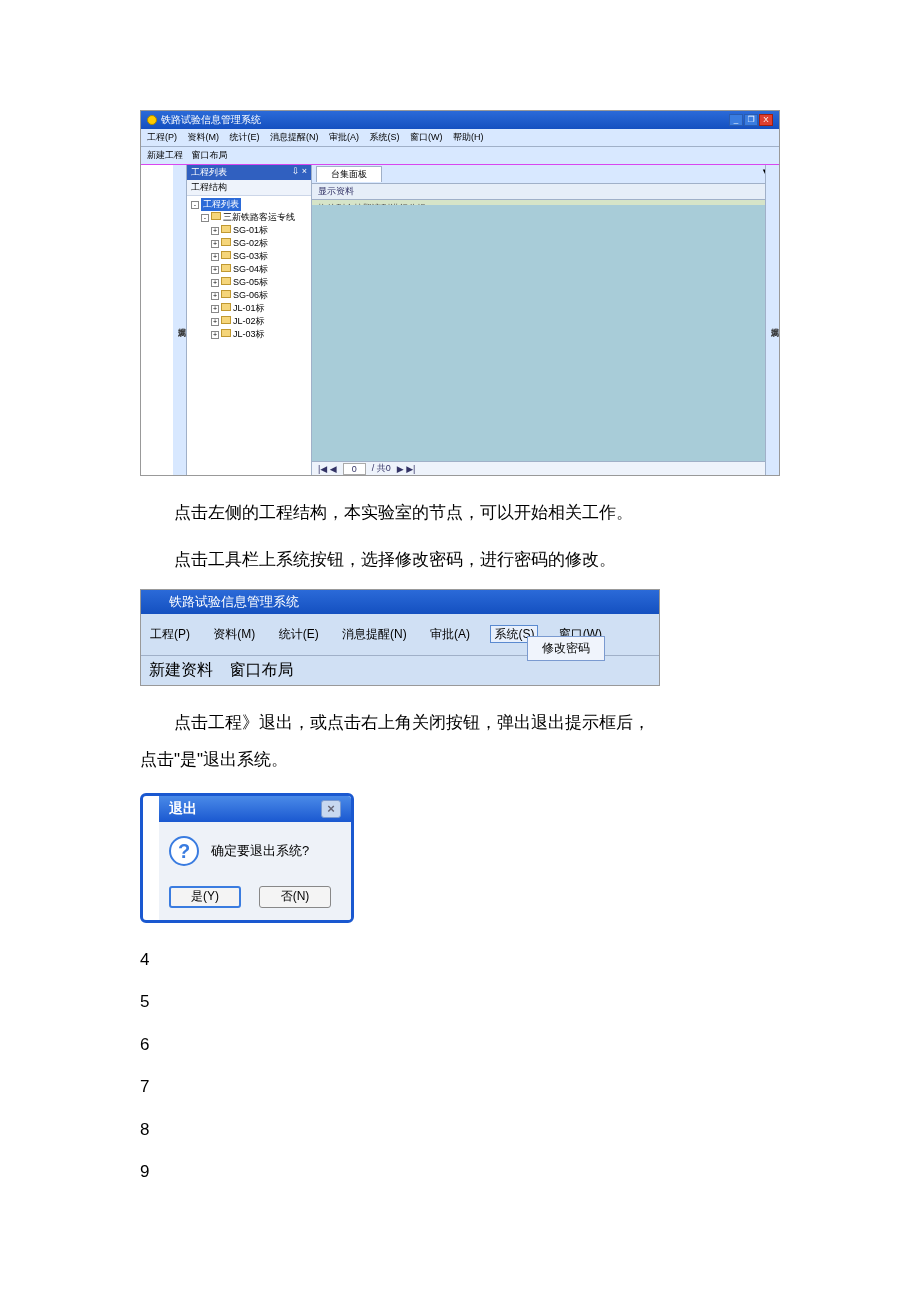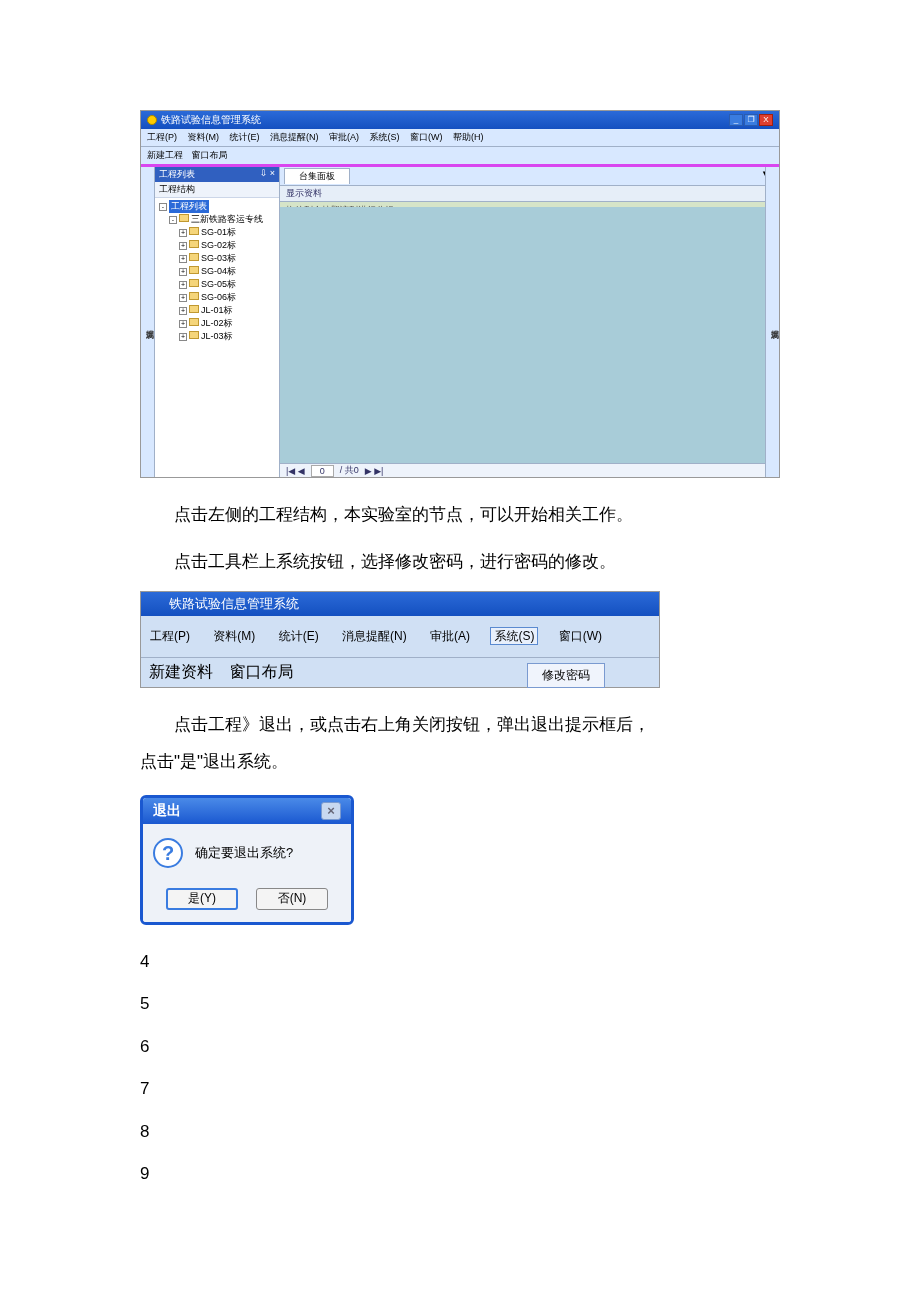--- a/index.html
+++ b/index.html
@@ -6,26 +6,26 @@
 body { background: #fff; font-family: "Microsoft YaHei", "SimSun", sans-serif; padding: 110px 140px 60px 140px; width: 920px; }
 .screenshot { border: 1px solid #999; margin-bottom: 18px; }
 .win-title { background: linear-gradient(#2b6ad8,#1450c0); color: #fff; font-size: 10px; padding: 2px 6px; display: flex; align-items: center; justify-content: space-between; }
 .win-title .left { display: flex; align-items: center; gap: 4px; }
 .win-title .radiation { width: 10px; height: 10px; background: #fc0; border-radius: 50%; border: 1px solid #a80; display: inline-block; }
 .win-ctrls { display: flex; gap: 1px; }
 .win-ctrls span { width: 14px; height: 12px; background: #3a7ce0; border: 1px solid #2a5cb0; font-size: 8px; text-align: center; line-height: 10px; color: #fff; }
 .win-ctrls .close { background: #e04030; border-color: #a02010; }
 .menubar { background: #d8e8ff; font-size: 9px; padding: 2px 6px; color: #000; border-bottom: 1px solid #a0b0c8; }
 .menubar span { margin-right: 8px; }
-.toolbar { background: #d8e8ff; font-size: 9px; padding: 2px 6px; color: #000; border-bottom: 3px solid #d946ef; }
+.toolbar { background: #d8e8ff; font-size: 9px; padding: 2px 6px; color: #000; border-bottom: 1px solid #d946ef; }
 .toolbar span { margin-right: 6px; }
 .tabrow { background: #d8e8ff; font-size: 9px; padding: 1px 4px; border-bottom: 1px solid #a0b0c8; position: relative; }
 .tabrow .tab { background: #fff; border: 1px solid #a0b0c8; border-bottom: none; padding: 1px 10px; display: inline-block; }
 .tabrow .pinx { position: absolute; right: 4px; top: 1px; font-size: 8px; color: #333; }
-.app-body { display: flex; height: 310px; }
+.app-body { display: flex; height: 310px; margin-left: 32px; }
 .leftcol { width: 14px; background: #d8e8ff; border-right: 1px solid #a0b0c8; font-size: 8px; writing-mode: vertical-rl; text-align: center; padding-top: 4px; color: #333; }
 .sidepanel { width: 125px; background: #fff; border-right: 1px solid #a0b0c8; }
 .sidepanel .ph { background: #3060c0; color: #fff; font-size: 9px; padding: 1px 4px; display: flex; justify-content: space-between; }
 .sidepanel .subh { background: #eef3fb; font-size: 9px; padding: 1px 4px; border-bottom: 1px solid #ccd6e8; }
 .tree { font-size: 9px; padding: 2px 4px; line-height: 13px; }
 .tree .n0 { background: #2b6ad8; color: #fff; padding: 0 2px; display: inline-block; }
 .tree .n1 { padding-left: 10px; }
 .tree .n2 { padding-left: 20px; }
 .tree .ex { display: inline-block; width: 8px; height: 8px; border: 1px solid #888; font-size: 7px; line-height: 6px; text-align: center; margin-right: 2px; background: #fff; color: #000; }
 .tree .fld { display: inline-block; width: 10px; height: 8px; background: #f5d57a; border: 1px solid #c09830; margin-right: 2px; }
@@ -40,29 +40,29 @@
 .statusbar { background: #d8e8ff; font-size: 9px; padding: 2px 6px; border-top: 1px solid #a0b0c8; display: flex; gap: 10px; color: #333; }
 .statusbar .lk { color: #1450c0; text-decoration: underline; }
 .statusbar .red { color: #c03020; text-decoration: underline; }
 .bodytext { font-size: 17px; line-height: 2.2; margin-bottom: 10px; text-indent: 2em; }
 .screenshot2 { border: 1px solid #999; width: 520px; margin-bottom: 18px; }
 .s2-title { background: linear-gradient(#2b6ad8,#1450c0); color: #fff; font-size: 13px; padding: 3px 8px; display: flex; align-items: center; gap: 6px; }
 .s2-menu { background: #d0e0f4; font-size: 12px; padding: 12px 6px; border-bottom: 1px solid #a0b0c8; }
 .s2-menu span { margin-right: 14px; padding: 1px 3px; }
 .s2-menu span.hov { border: 1px solid #5a8ad0; background: #e8f0fc; }
 .s2-drop { position: relative; }
-.s2-dropdown { position: absolute; right: 54px; top: 22px; background: #f0f4fc; border: 1px solid #7a9ad0; font-size: 12px; padding: 3px 14px; margin-top: 25px; }
+.s2-dropdown { position: absolute; right: 54px; top: 22px; background: #f0f4fc; border: 1px solid #7a9ad0; font-size: 12px; padding: 3px 14px; }
 .s2-tool { background: #d0e0f4; font-size: 16px; padding: 4px 8px; }
 .s2-tool span { margin-right: 12px; }
-.dialog { width: 214px; border: 3px solid #1a58d0; border-radius: 6px; overflow: hidden; margin-bottom: 16px; }
+.dialog { width: 214px; border: 3px solid #1a58d0; border-radius: 6px; overflow: hidden; margin-bottom: 16px; padding-left: 16px; }
 .dialog .dtitle { background: linear-gradient(#4a8ae8,#1a58d0); color: #fff; font-size: 14px; font-weight: bold; padding: 4px 10px; display: flex; justify-content: space-between; align-items: center; }
 .dialog .dx { width: 20px; height: 18px; background: #c8d8f0; border: 1px solid #7a9ad0; border-radius: 3px; color: #667; font-size: 13px; text-align: center; line-height: 15px; }
 .dialog .dbody { background: #eef2f8; padding: 14px 10px; display: flex; align-items: center; gap: 12px; font-size: 13px; }
 .dialog .qmark { width: 30px; height: 30px; border: 2px solid #3a7ce0; border-radius: 50%; color: #3a7ce0; font-size: 20px; font-weight: bold; text-align: center; line-height: 26px; background: #fff; }
-.dialog .dbtns { background: #eef2f8; padding: 6px 10px 12px; display: flex; gap: 18px; justify-content: center; }
+.dialog .dbtns { background: #eef2f8; padding: 6px 10px 12px; display: flex; gap: 18px; }
 .dialog .dbtns button { width: 72px; height: 22px; font-size: 12px; background: #f4f4f4; border: 1px solid #888; border-radius: 3px; }
 .dialog .dbtns button.focus { border: 2px solid #3a7ce0; }
 .numlist { font-size: 17px; line-height: 2.5; }
 </style>
 </head>
 <body>
 
 <div class="screenshot">
   <div class="win-title">
     <div class="left">

